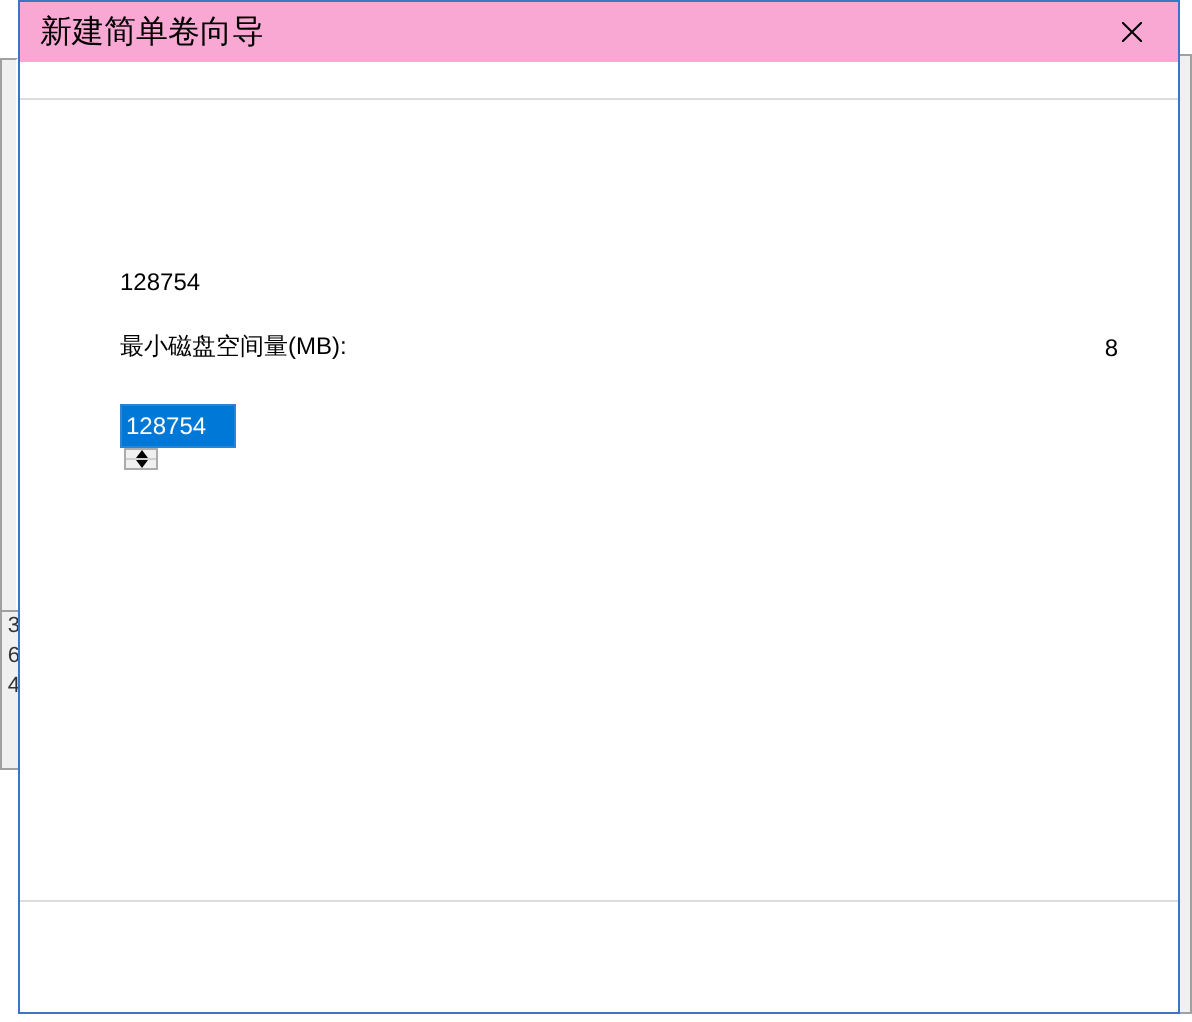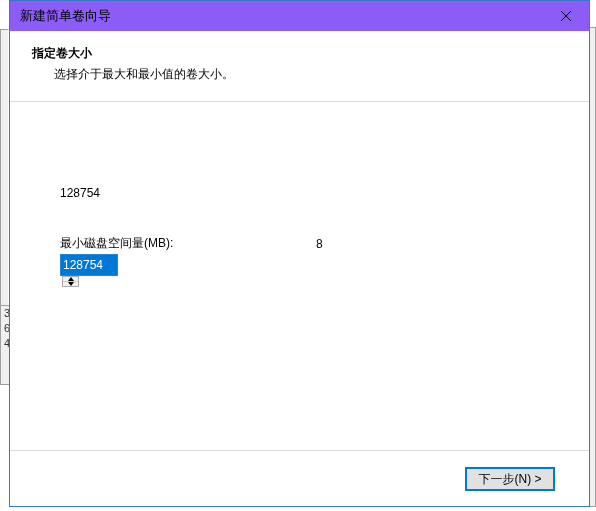--- a/index.html
+++ b/index.html
@@ -37,23 +37,23 @@
     box-sizing: border-box;
     z-index: 10;
   }
 
   .titlebar {
     position: relative;
     height: 30px;
     display: flex;
     align-items: center;
     padding: 0 0 0 10px;
-    font-size: 13px;
+    font-size: 16px;
     color: #000;
-    background: #8b5cf6;
+    background: #f9a8d4;
   }
   .titlebar .title { flex: 1 1 auto; user-select: none; }
   .titlebar .close {
     width: 46px;
     height: 30px;
     display: flex;
     align-items: center;
     justify-content: center;
     cursor: pointer;
   }
@@ -89,21 +89,21 @@
     left: 50px;
     right: 30px;
     display: flex;
     align-items: center;
     font-size: 12px;
   }
   .row .label { width: 256px; }
   .row .value { }
 
   .row1 { top: 83px; }
-  .row2 { top: 132px; }
+  .row2 { top: 114px; justify-content: space-between; }
   .row3 { top: 151px; }
 
   .spin {
     display: inline-flex;
     align-items: stretch;
     height: 22px;
     border: 1px solid #2a84d6;
     box-sizing: border-box;
   }
   .spin input {
@@ -198,24 +198,20 @@
   <div class="titlebar">
     <span class="title">新建简单卷向导</span>
     <div class="close">
       <svg viewBox="0 0 10 10">
         <line x1="0" y1="0" x2="10" y2="10" stroke="currentColor" stroke-width="1"></line>
         <line x1="10" y1="0" x2="0" y2="10" stroke="currentColor" stroke-width="1"></line>
       </svg>
     </div>
   </div>
 
-  <div class="header-block">
-    <p class="h1">指定卷大小</p>
-    <p class="sub">选择介于最大和最小值的卷大小。</p>
-  </div>
 
   <div class="sep"></div>
 
   <div class="content">
 
     <div class="row row1">
       <span class="value">128754</span>
     </div>
 
     <div class="row row2">
@@ -237,17 +233,16 @@
           </span>
         </span>
       </span>
     </div>
 
   </div>
 
   <div class="footer-sep"></div>
 
   <div class="footer">
-    <button class="btn default">下一步(N) &gt;</button>
     <span class="gap"></span>
   </div>
 
 </div>
 
 </body></html>

